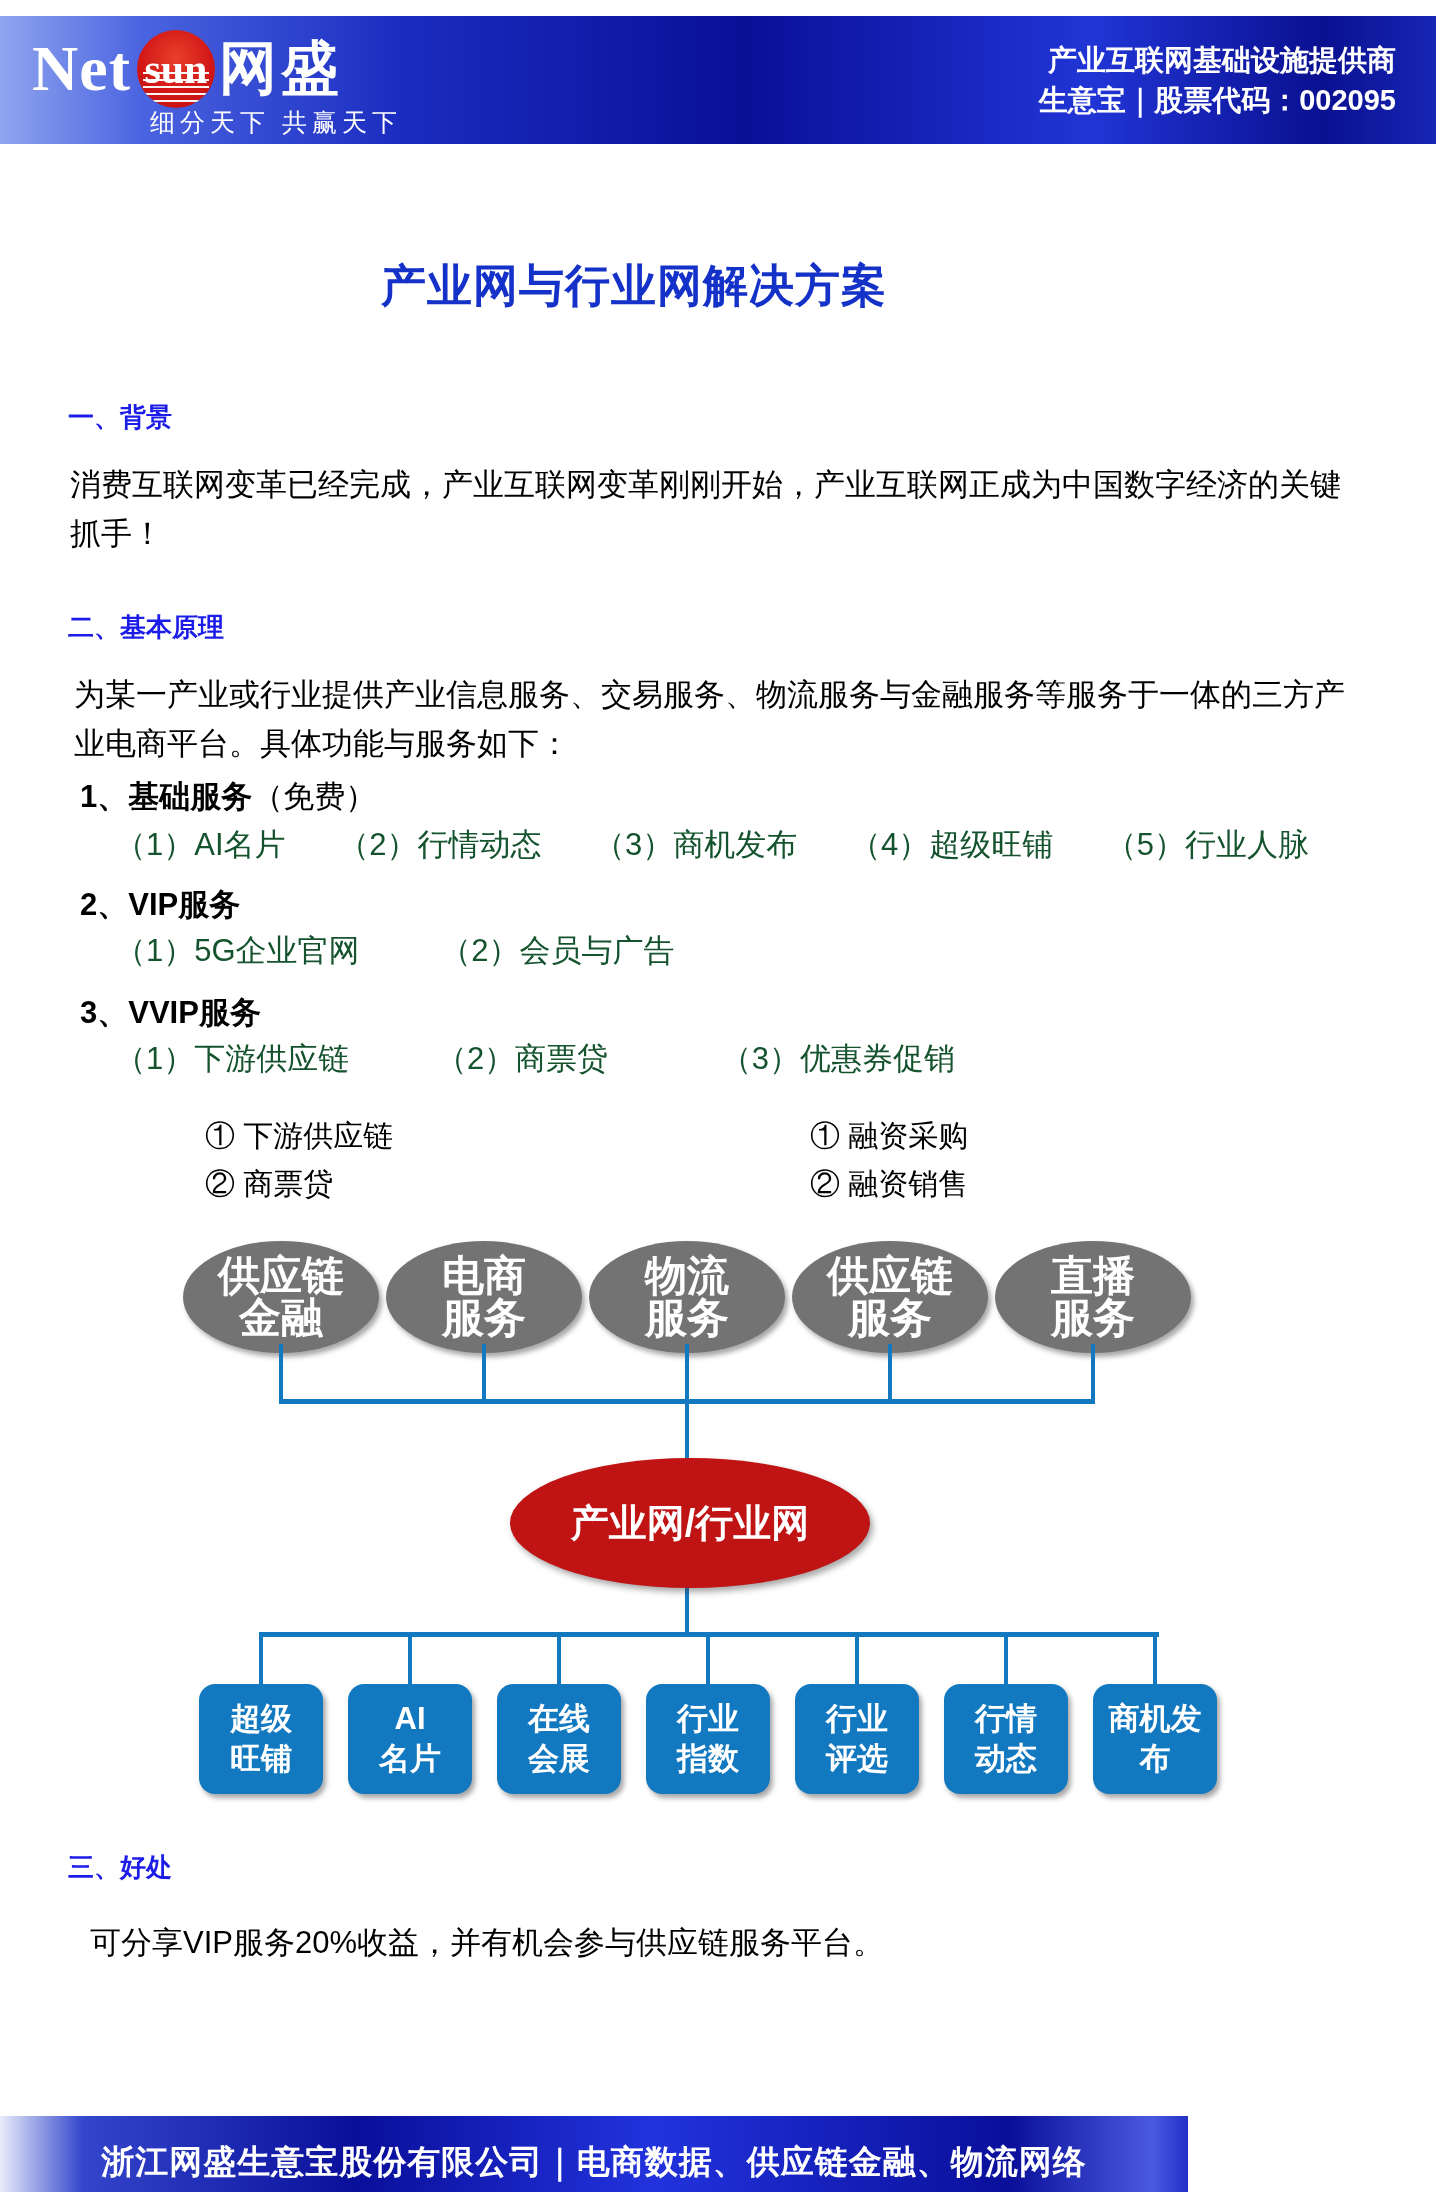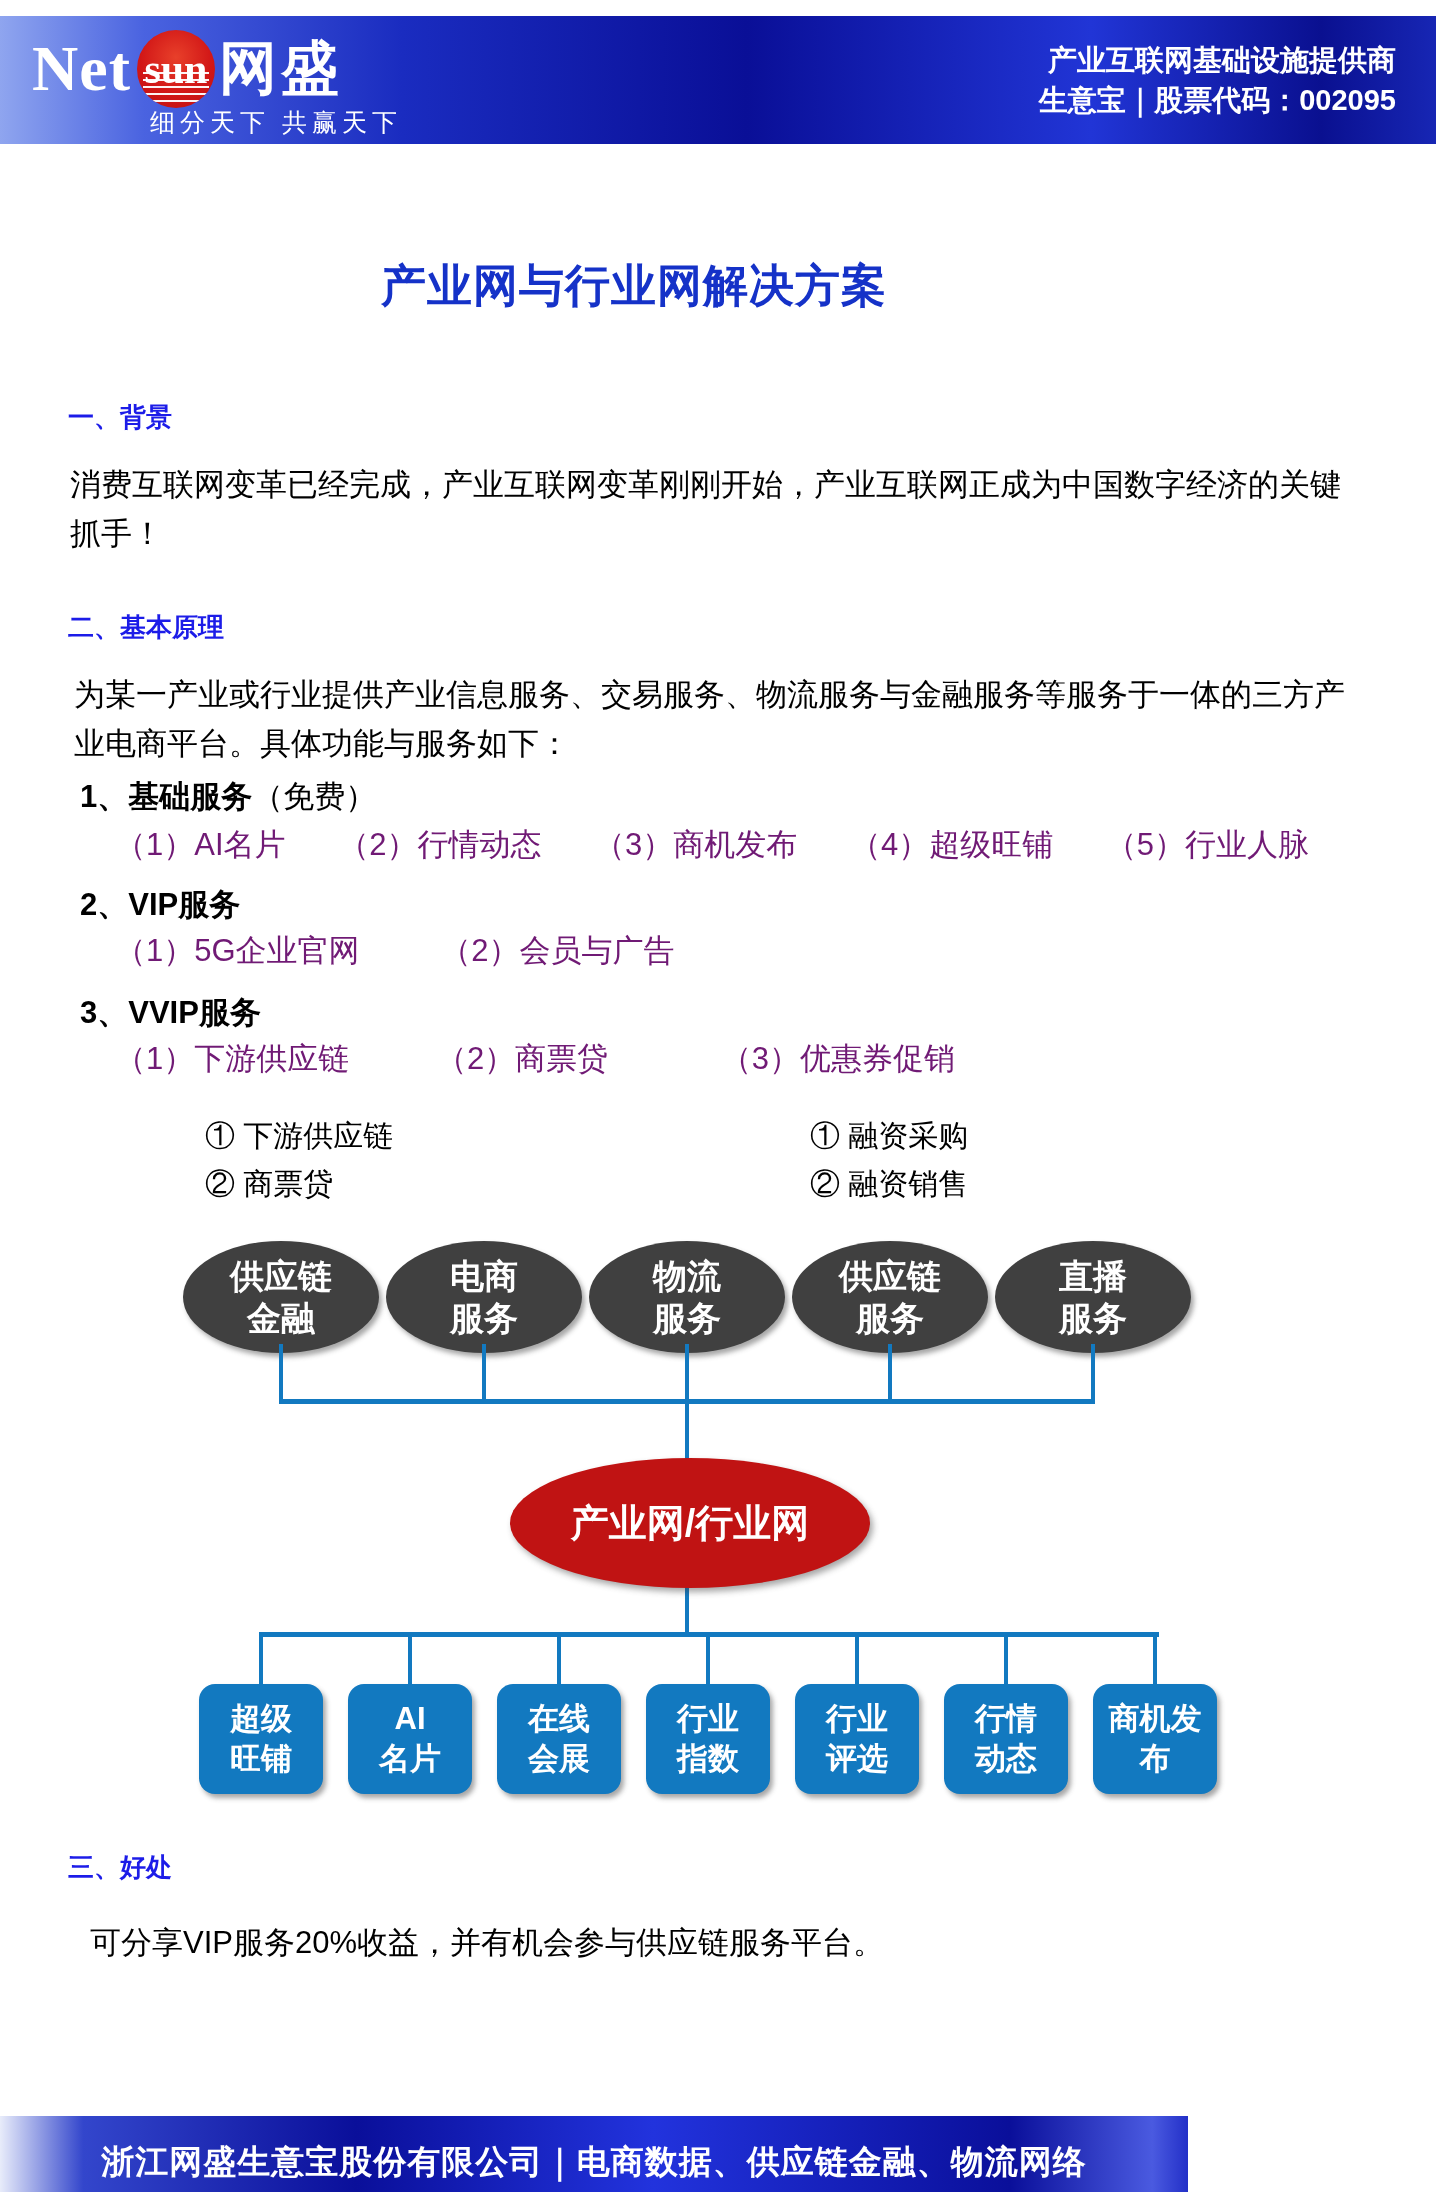--- a/index.html
+++ b/index.html
@@ -34,36 +34,36 @@
   #h2 { left:68px; top:594px; }
   #h3 { left:68px; top:1834px; }
   .body-text { position:absolute; color:#000000; font-size:31px; line-height:49px; }
   #b1 { left:70px; top:444px; width:1300px; }
   #b2 { left:74px; top:654px; width:1290px; }
   #b3 { left:90px; top:1902px; width:1300px; }
 
   .list-head { position:absolute; left:80px; color:#000; font-size:31px; white-space:nowrap; }
   .list-head .bold { font-weight:bold; }
   #lh1 { top:760px; } #lh2 { top:868px; } #lh3 { top:976px; }
-  .sub-row { position:absolute; left:115px; color:#701a75; font-size:31px; white-space:nowrap;text-align:right; }
+  .sub-row { position:absolute; left:115px; color:#14532d; font-size:31px; white-space:nowrap;text-align:right; }
   #sr1 { top:808px; } #sr2 { top:914px; } #sr3 { top:1022px; }
   .sub-row span { display:inline-block; }
   #sr1 span { margin-right:44px; }
   #sr2 span { margin-right:72px; }
   #sr3 span.g75 { margin-right:78px; }
   #sr3 span.g100 { margin-right:104px; }
 
   
   .note { position:absolute; color:#000; font-size:30px; line-height:48px; }
   #note-left { left:205px; top:1096px; }
   #note-right { left:810px; top:1096px; }
 
   .ellipse {
     position:absolute; top:1225px; width:196px; height:112px; border-radius:50%;
-    background:#404040; color:#ffffff; font-weight:bold; font-size:34px; line-height:42px;
+    background:#737373; color:#ffffff; font-weight:bold; font-size:42px; line-height:42px;
     display:flex; flex-direction:column; align-items:center; justify-content:center; text-align:center;
     box-shadow:3px 4px 5px rgba(60,60,60,0.45);
   }
   .red-ellipse {
     position:absolute; left:510px; top:1442px; width:360px; height:130px; border-radius:50%;
     background:#c01313; color:#ffffff; font-weight:bold; font-size:38px;
     display:flex; align-items:center; justify-content:center;
     box-shadow:3px 4px 6px rgba(60,60,60,0.45); z-index:3;
   }
   .node-box {

